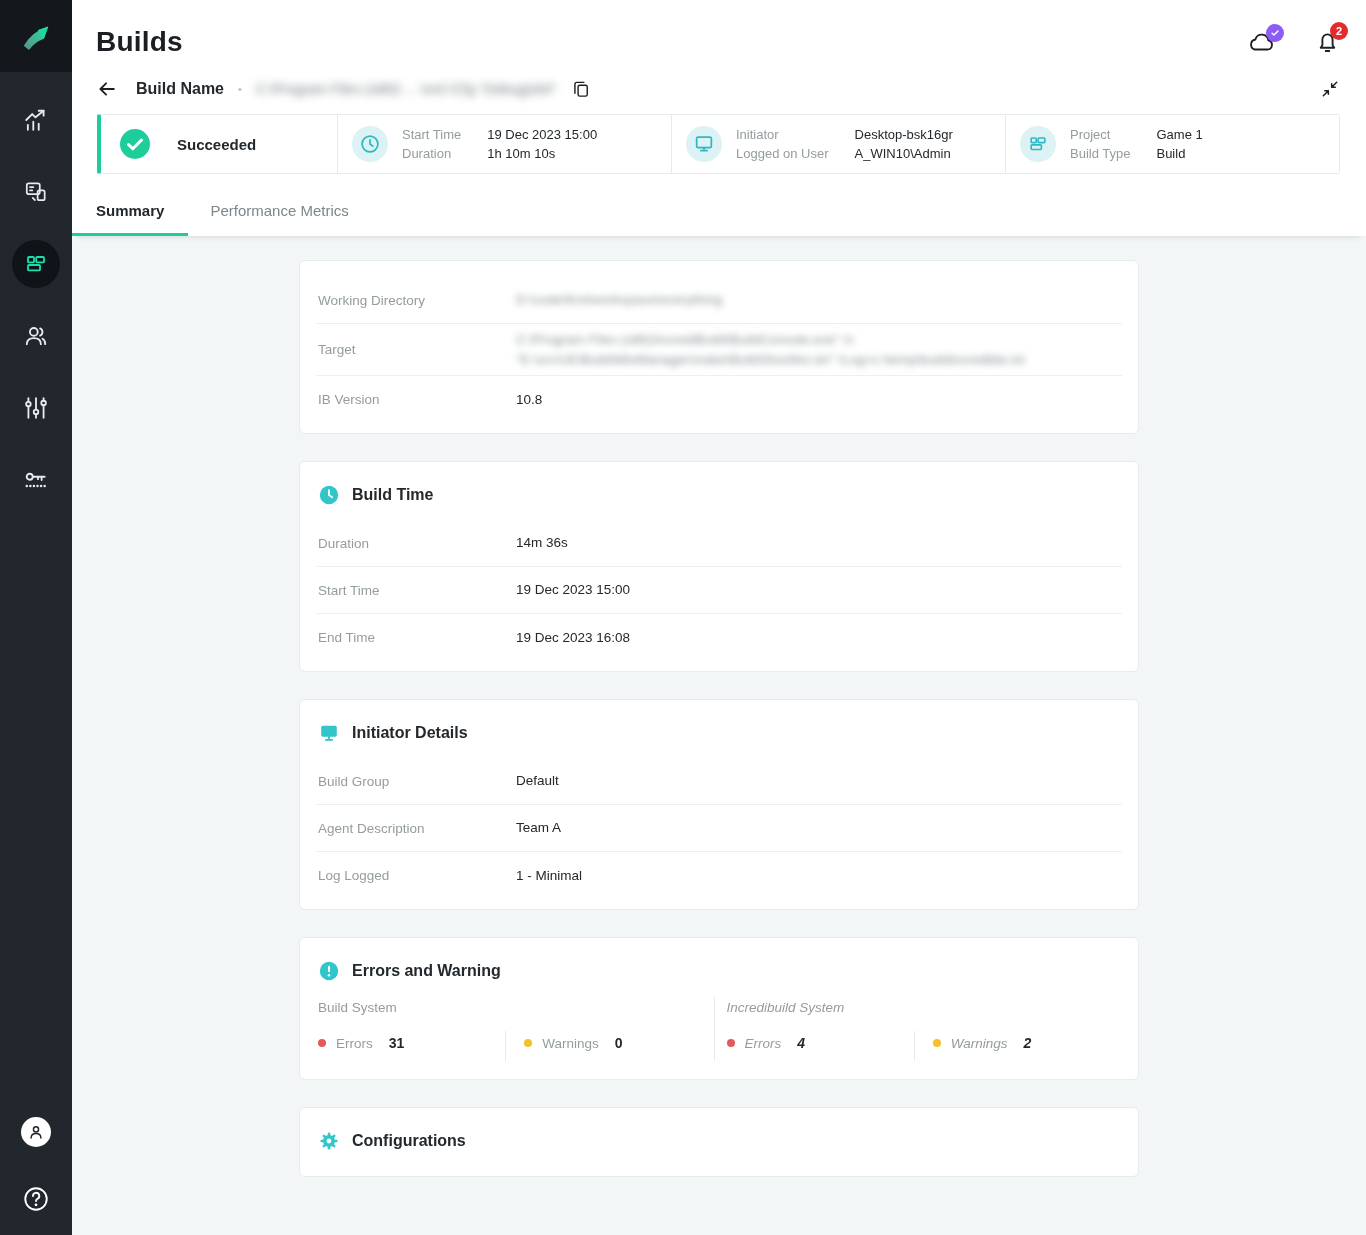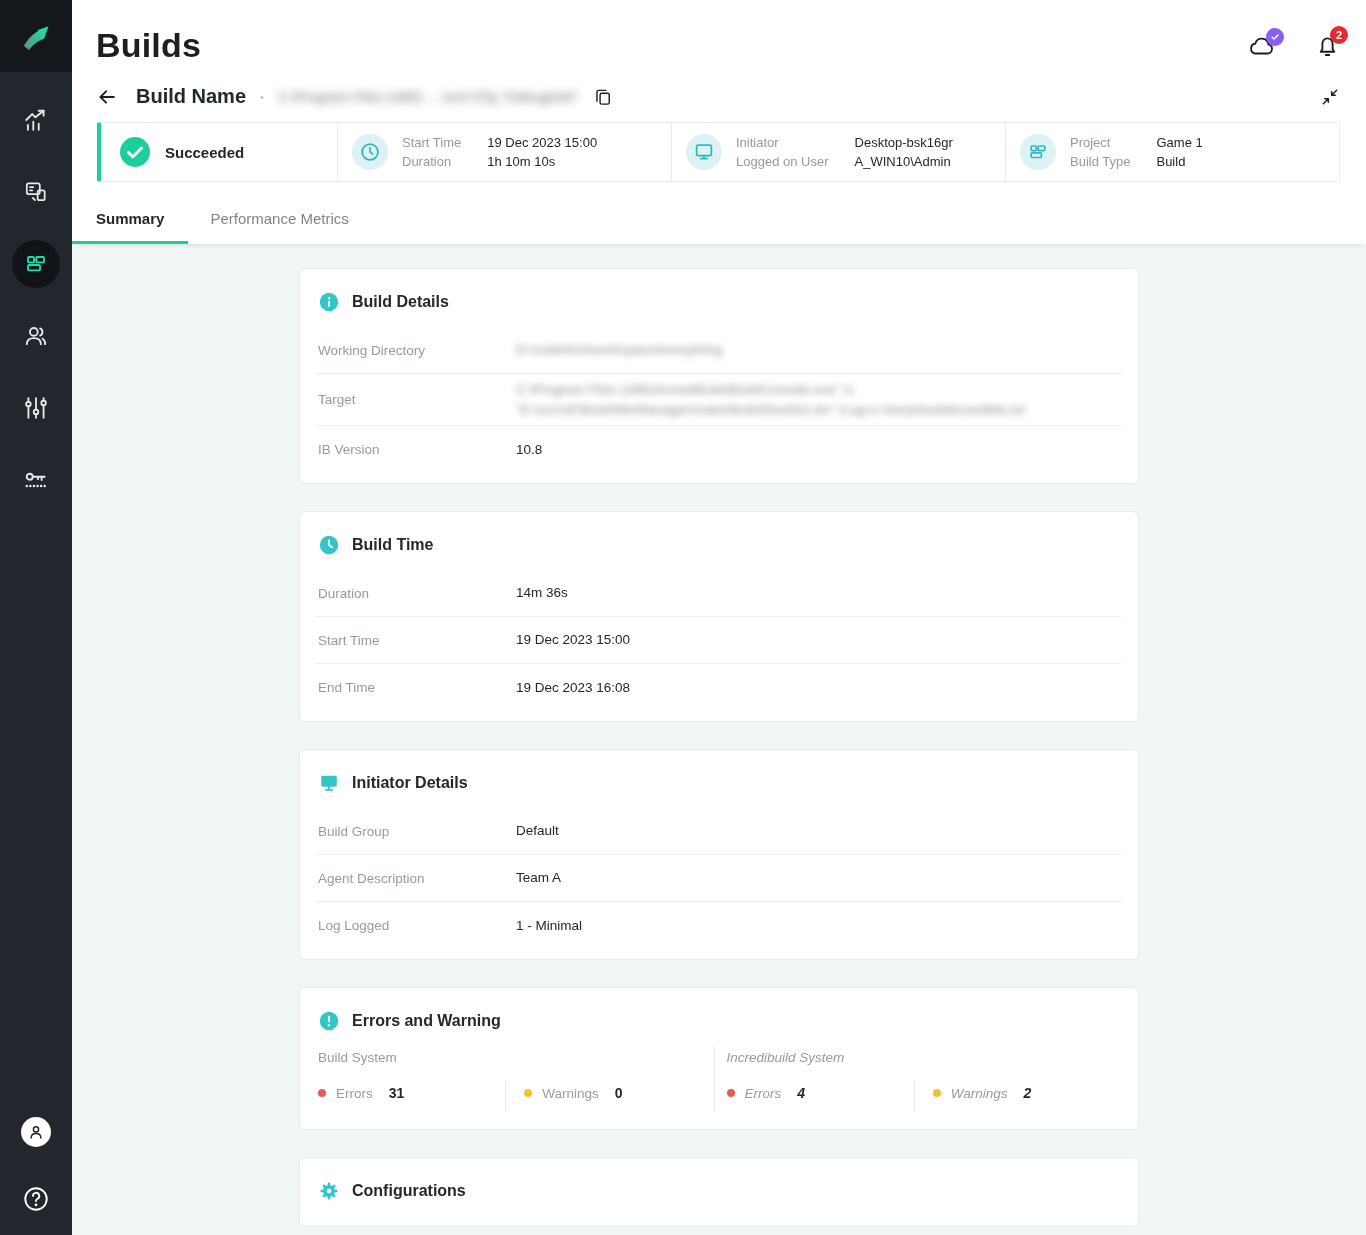--- a/index.html
+++ b/index.html
@@ -15,39 +15,39 @@
   .nav-item svg { display:block; }
   .active-pill { width:48px; height:48px; border-radius:50%; background:#101317; display:flex; align-items:center; justify-content:center; }
   .sidebar-spacer { flex:1; }
   .sidebar-bottom { display:flex; flex-direction:column; align-items:center; gap:38px; margin-bottom:22px; }
   .avatar-circle { width:30px; height:30px; border-radius:50%; background:#ffffff; display:flex; align-items:center; justify-content:center; cursor:pointer; }
 
   
   .main { flex:1; display:flex; flex-direction:column; background:#ffffff; min-width:0; }
 
   .title-row { display:flex; align-items:center; justify-content:space-between; padding:26px 26px 0 24px; }
-  .page-title { font-size:34px; font-weight:700; color:#1b1f23; letter-spacing:.2px; }
+  .page-title { font-size:28px; font-weight:700; color:#1b1f23; letter-spacing:.2px; }
   .top-icons { display:flex; align-items:center; gap:38px; }
   .icon-btn { position:relative; cursor:pointer; display:flex; }
   .badge { position:absolute; top:-7px; right:-8px; min-width:18px; height:18px; border-radius:50%; font-size:11px; font-weight:700; color:#fff; display:flex; align-items:center; justify-content:center; padding:0 3px; }
   .badge-red { background:#e42b2b; }
   .badge-purple { background:#8b5cf6; top:-6px; right:-7px; width:18px; }
 
   .breadcrumb-row { display:flex; align-items:center; padding:20px 26px 0 24px; }
   .back-btn { cursor:pointer; display:flex; margin-right:18px; }
-  .crumb-label { font-size:20px; font-weight:700; color:#23282c; }
+  .crumb-label { font-size:16px; font-weight:700; color:#23282c; }
   .crumb-dot { color:#b7bec1; font-size:11px; margin:0 14px; }
   .crumb-path { font-size:14px; color:#6f787c; filter:blur(4px); user-select:none; white-space:nowrap; max-width:330px; overflow:hidden; }
   .copy-btn { cursor:pointer; display:flex; margin-left:14px; }
   .crumb-spacer { flex:1; }
   .collapse-btn { cursor:pointer; display:flex; }
 
   
   .status-bar { margin:14px 26px 0 25px; height:60px; background:#ffffff; border:1px solid #e7ebec; border-left:4px solid #1ece9a; border-radius:2px; display:flex; align-items:stretch; }
-  .sb-status { width:236px; display:flex; align-items:center; padding-left:18px; gap:14px; }
+  .sb-status { width:236px; display:flex; align-items:center; padding-left:18px; gap:26px; }
   .sb-status-label { font-size:15px; font-weight:600; color:#23282c; }
   .sb-sec { flex:1; border-left:1px solid #e7ebec; display:flex; align-items:center; gap:14px; padding-left:14px; }
   .sb-icon { width:36px; height:36px; border-radius:50%; background:#ddf2f4; display:flex; align-items:center; justify-content:center; flex-shrink:0; }
   .sb-grid { display:grid; grid-template-columns:max-content max-content; column-gap:26px; row-gap:4px; font-size:13px; }
   .sb-label { color:#949c9f; }
   .sb-value { color:#23282c; }
 
   
   .tabs { display:flex; padding:0 0 0 24px; margin-top:16px; position:relative; box-shadow:0 5px 6px -5px rgba(30,40,45,.18); }
   .tab { font-size:15px; padding:12px 0 14px; margin-right:62px; color:#7d868a; cursor:pointer; border-bottom:3px solid transparent; }
@@ -278,28 +278,20 @@
     </div>
 
     <div class="tabs">
       <div class="tab active">Summary</div>
       <div class="tab">Performance Metrics</div>
     </div>
 
     <section class="content">
 
       <div class="card">
-        <div class="card-head">
-          <svg width="22" height="22" viewBox="0 0 24 24">
-            <circle cx="12" cy="12" r="10" fill="#32c5c9"></circle>
-            <circle cx="12" cy="7.6" r="1.35" fill="#fff"></circle>
-            <rect x="10.9" y="10.4" width="2.2" height="7" rx="1.1" fill="#fff"></rect>
-          </svg>
-          <span class="card-title">Build Details</span>
-        </div>
         <div class="row">
           <div class="row-label">Working Directory</div>
           <div class="row-value blurred">D:\code\first\workspace\everything</div>
         </div>
         <div class="row">
           <div class="row-label">Target</div>
           <div class="row-value blurred">C:\Program Files (x86)\IncrediBuild\BuildConsole.exe" /c "E:\src\UE\Build\MixManager\make\BuildShortlist.sln" /Log=c:\temp\buildincredible.txt</div>
         </div>
         <div class="row">
           <div class="row-label">IB Version</div>

